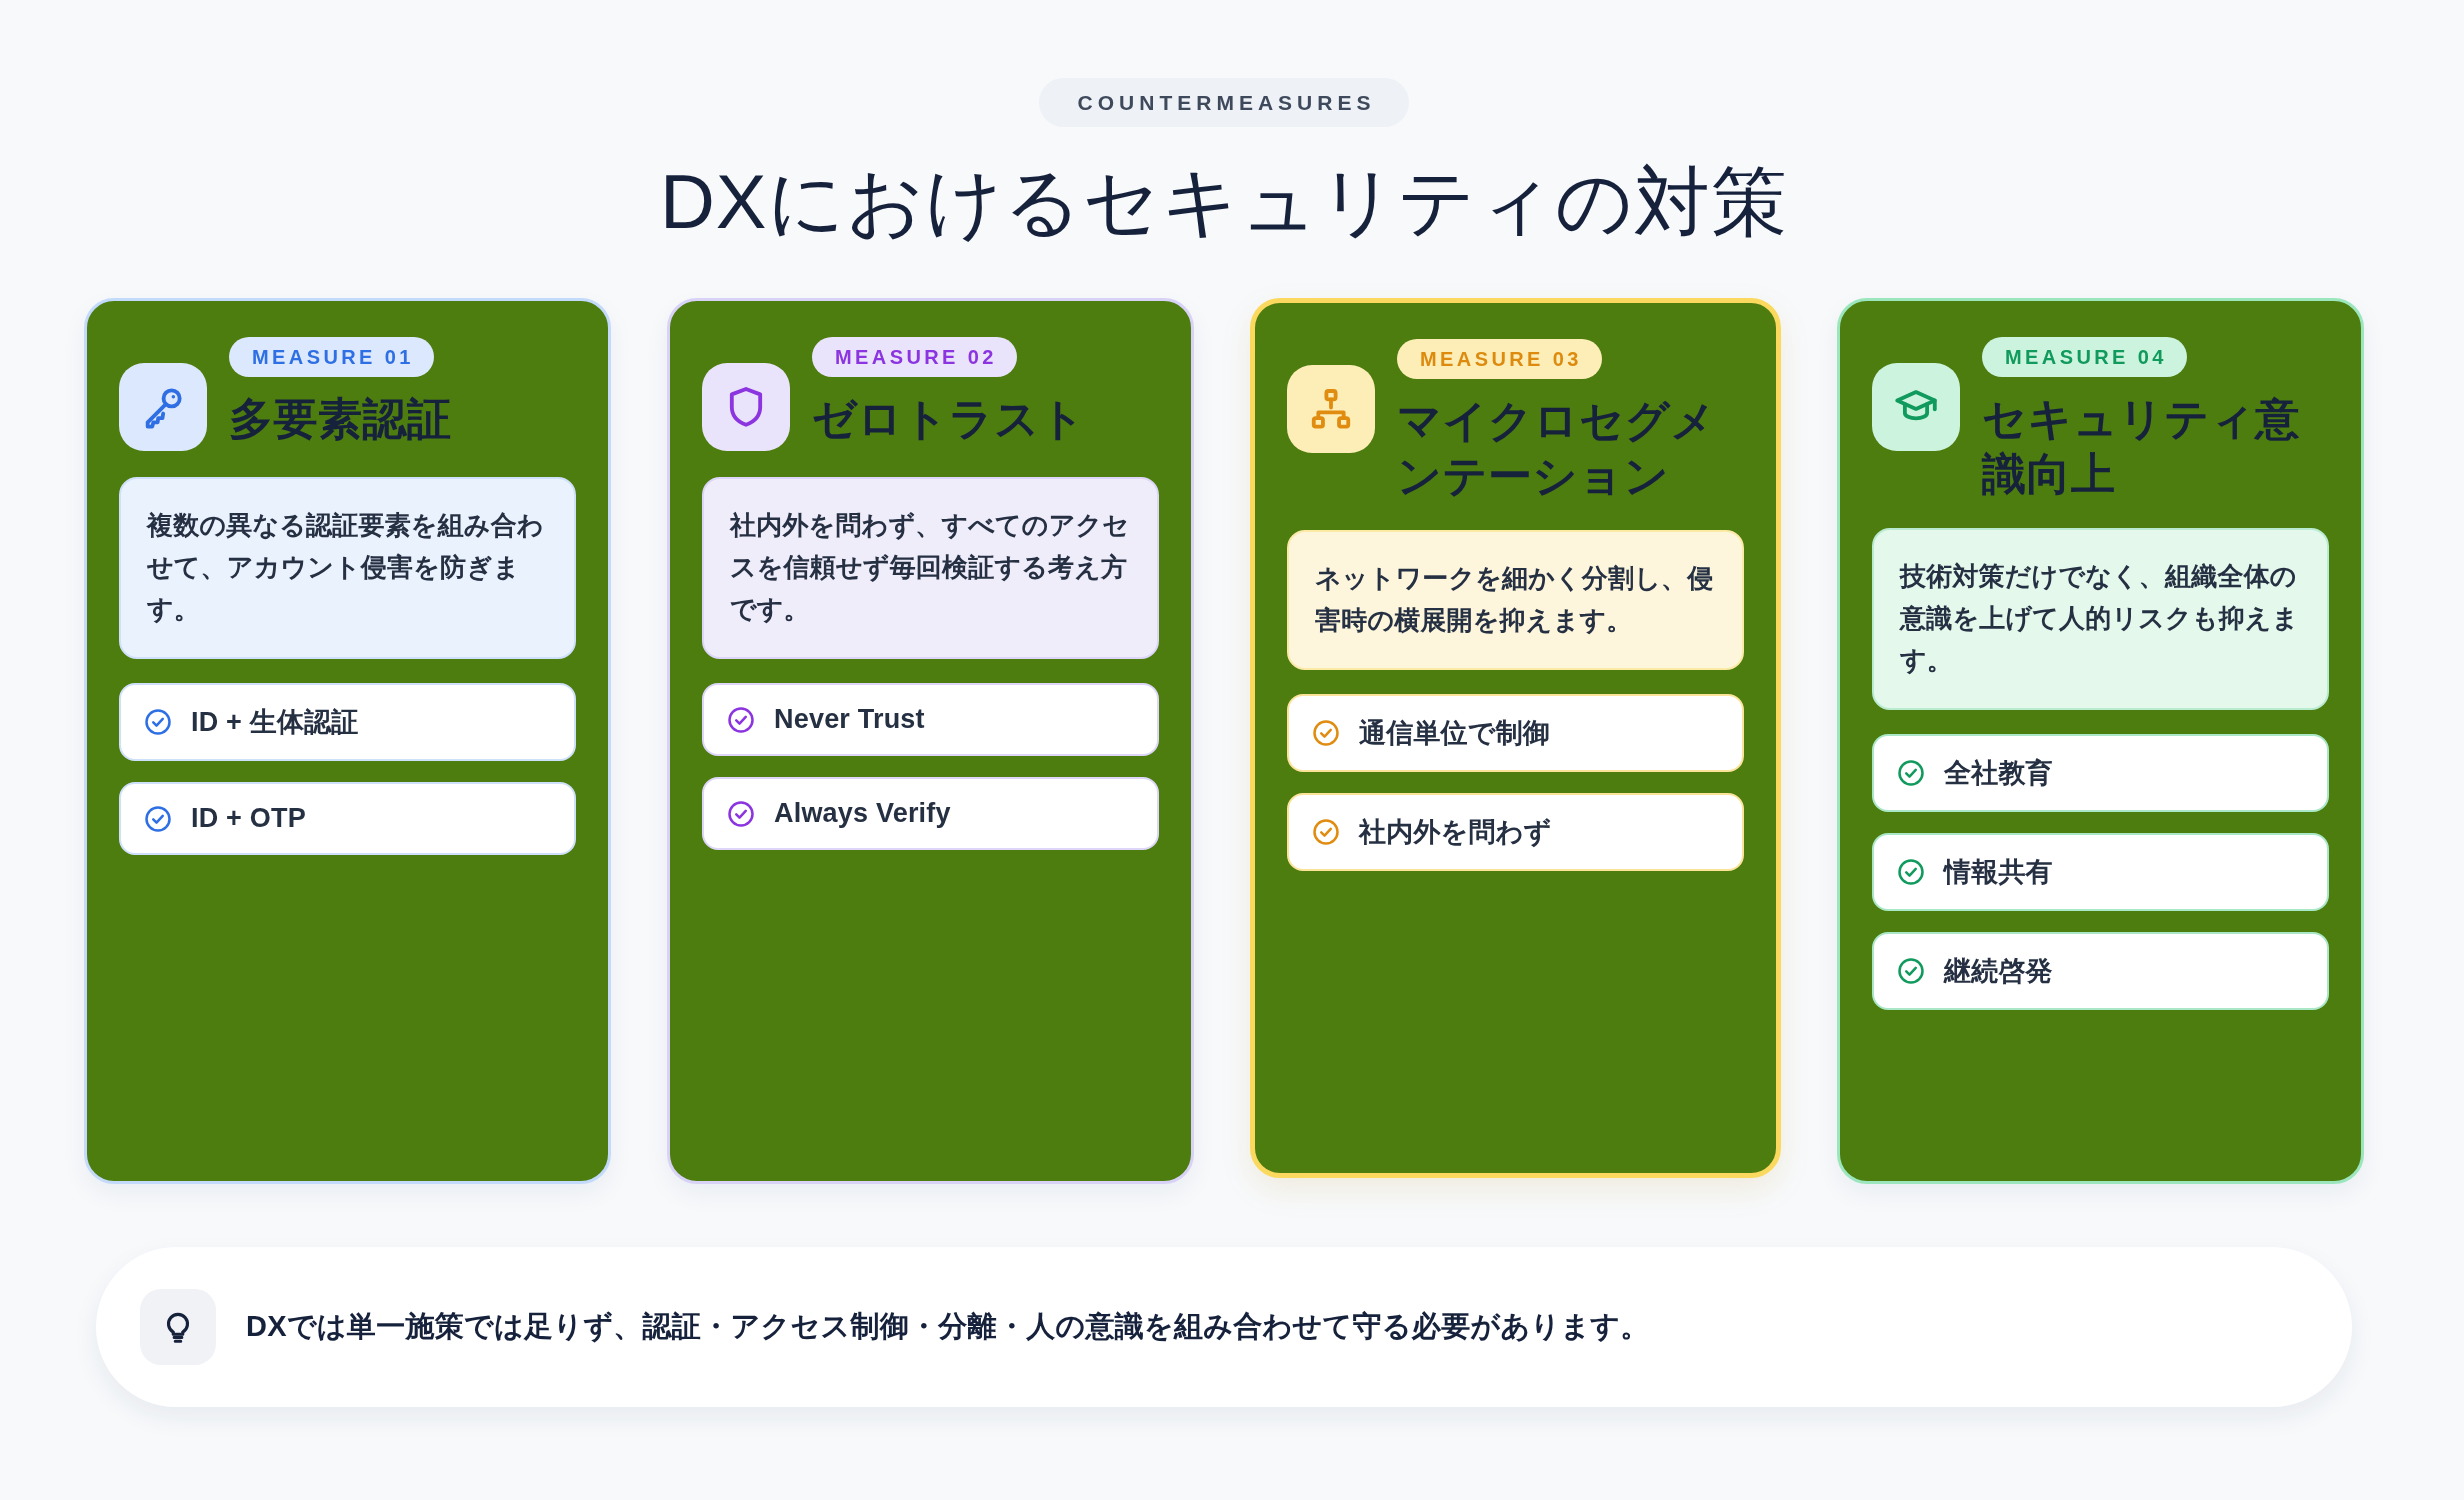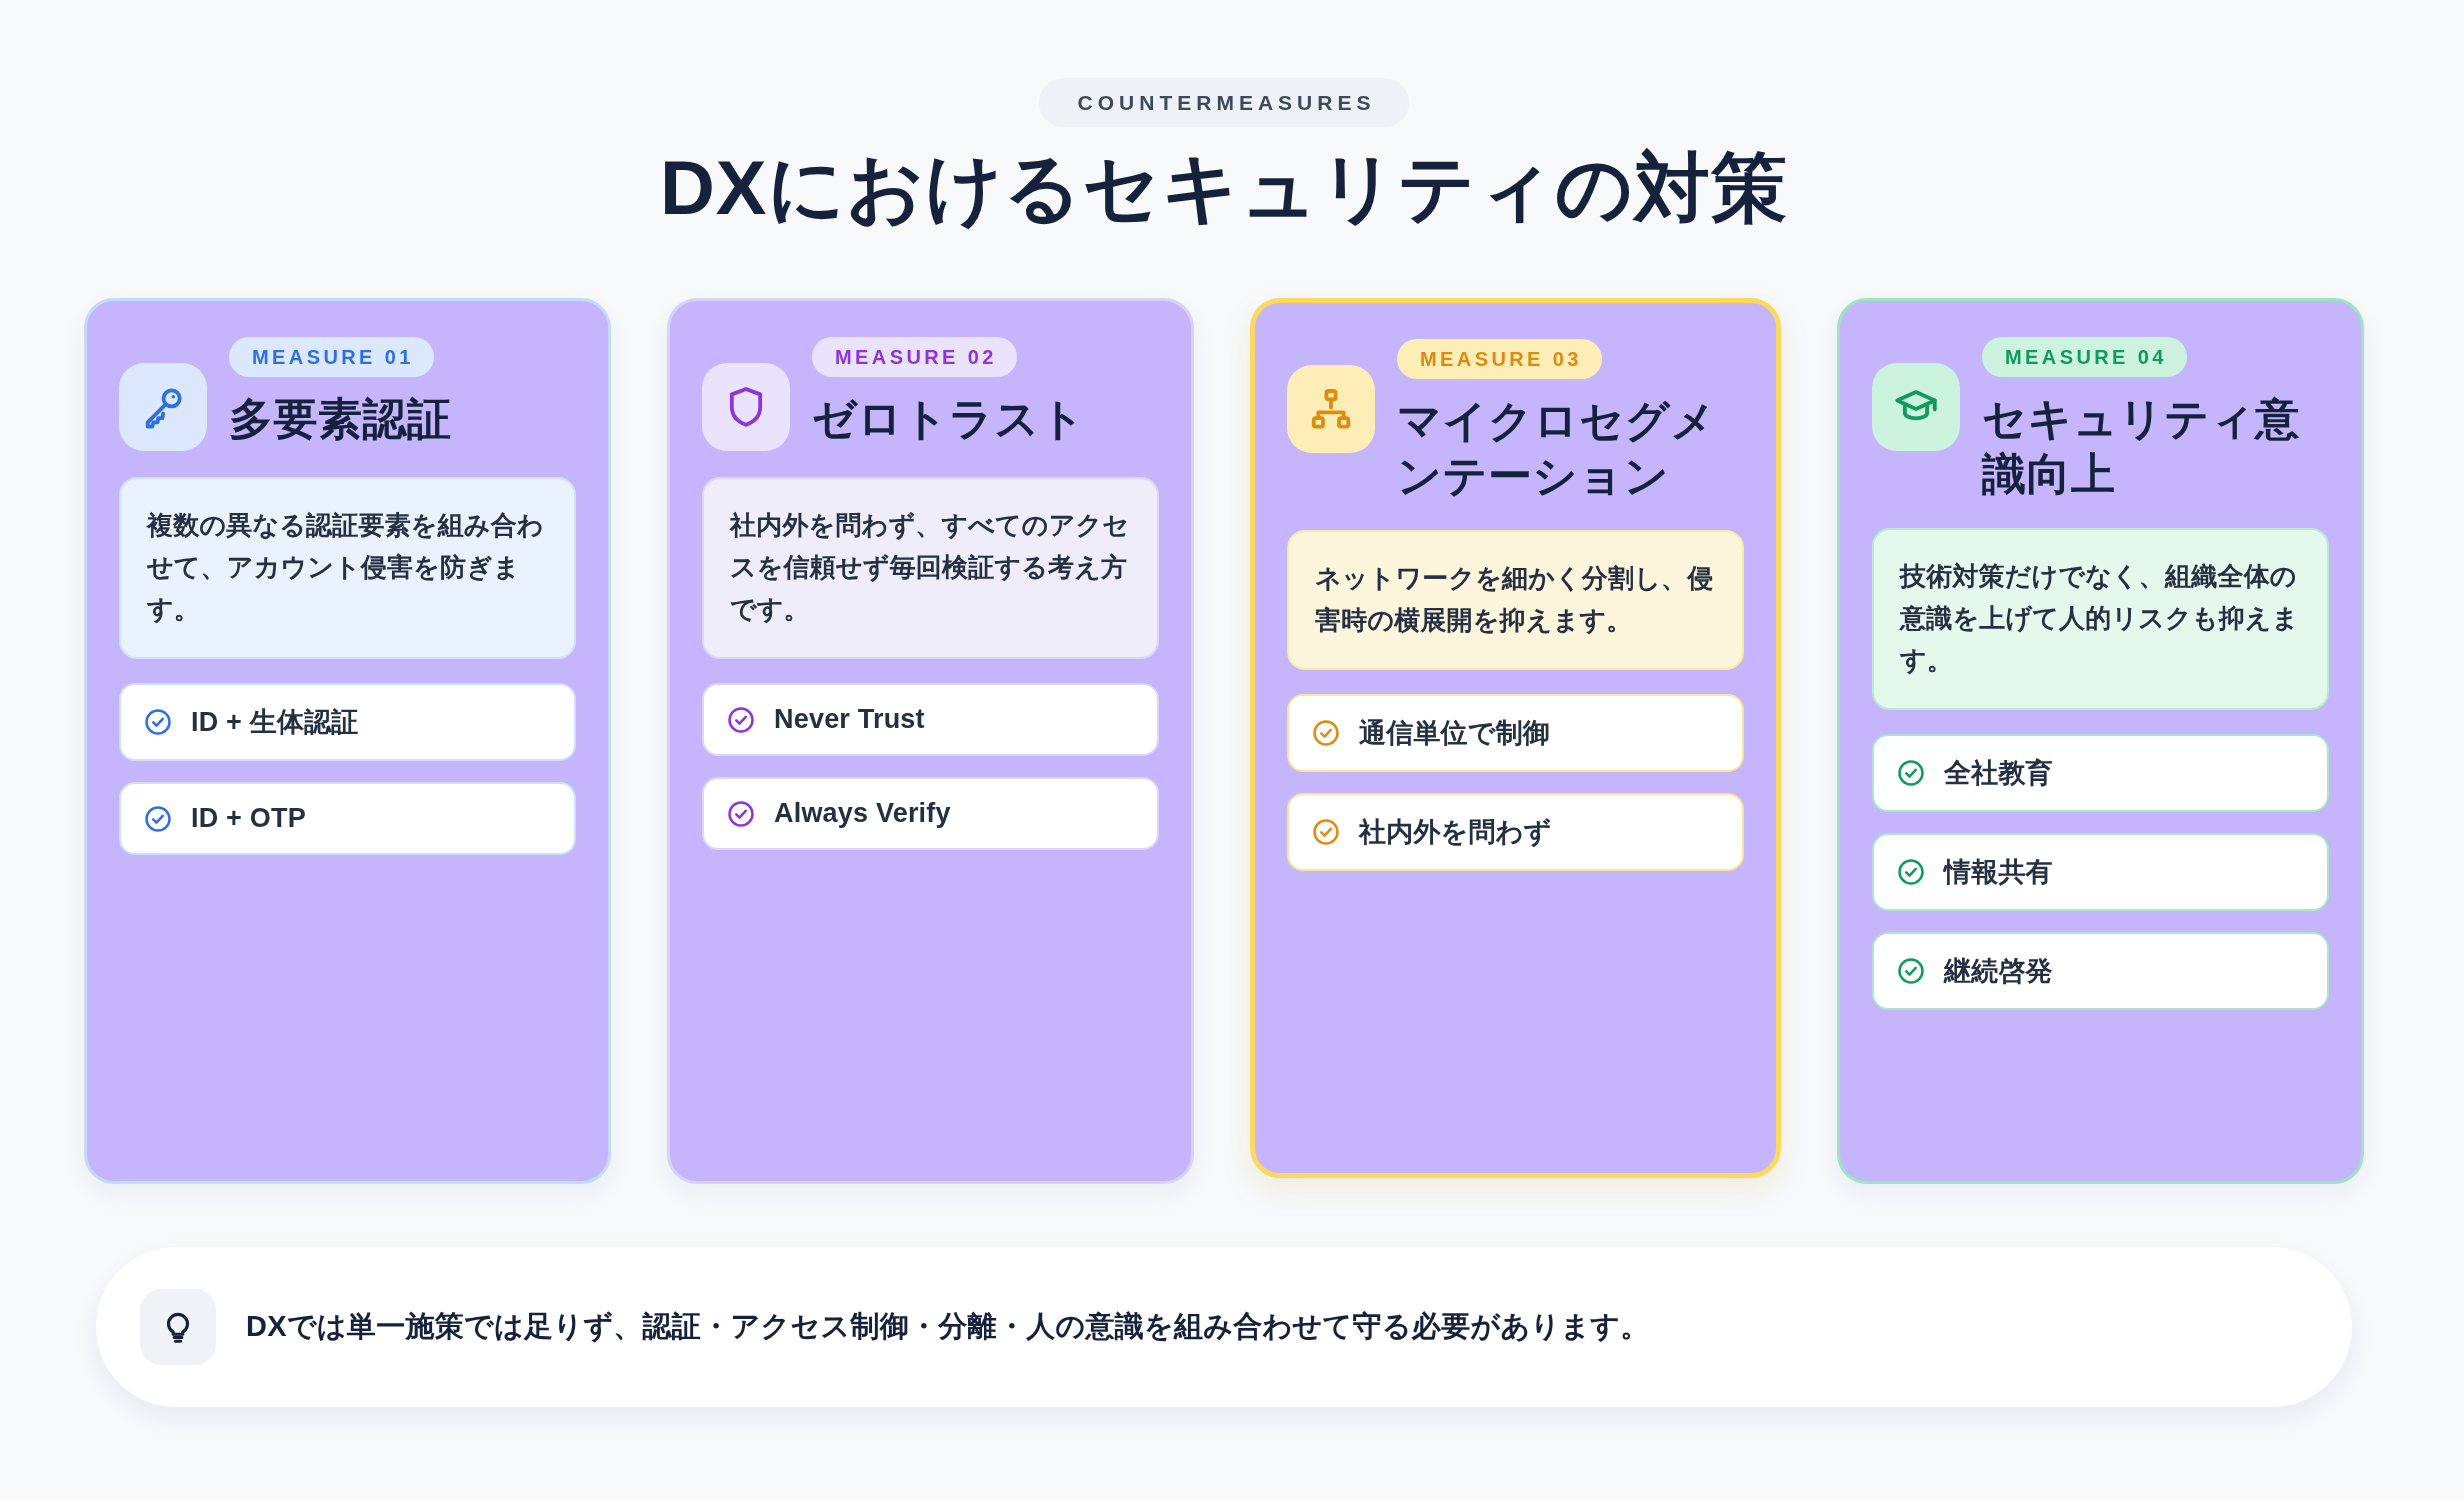--- a/index.html
+++ b/index.html
@@ -23,41 +23,41 @@
     display: inline-block;
     background: #eef1f5;
     color: #3e4a5c;
     font-size: 21px;
     font-weight: bold;
     letter-spacing: 5px;
     padding: 13px 34px 12px 39px;
     border-radius: 999px;
   }
   .page-title {
-    margin-top: 20px;
+    margin-top: 34px;
     font-size: 76px;
-    font-weight: bold;
+    font-weight: normal;
     color: #16213c;
     letter-spacing: 1px;
     line-height: 1.08;
   }
 
   
   .cards {
     position: absolute;
     top: 298px;
     left: 84px;
     right: 84px;
     display: flex;
     gap: 56px;
     align-items: flex-start;
   }
   .card {
     flex: 1 1 0;
-    background: #c4b5fd;
+    background: #4d7c0f;
     border-radius: 30px;
     border: 3px solid #c3dafa;
     padding: 34px 32px 32px 32px;
     box-shadow: 0 10px 26px rgba(25,45,85,0.055);
     min-height: 886px;
     position: relative;
   }
   .card.highlight {
     border-width: 5px;
     box-shadow: 0 12px 30px rgba(190,150,30,0.13);

